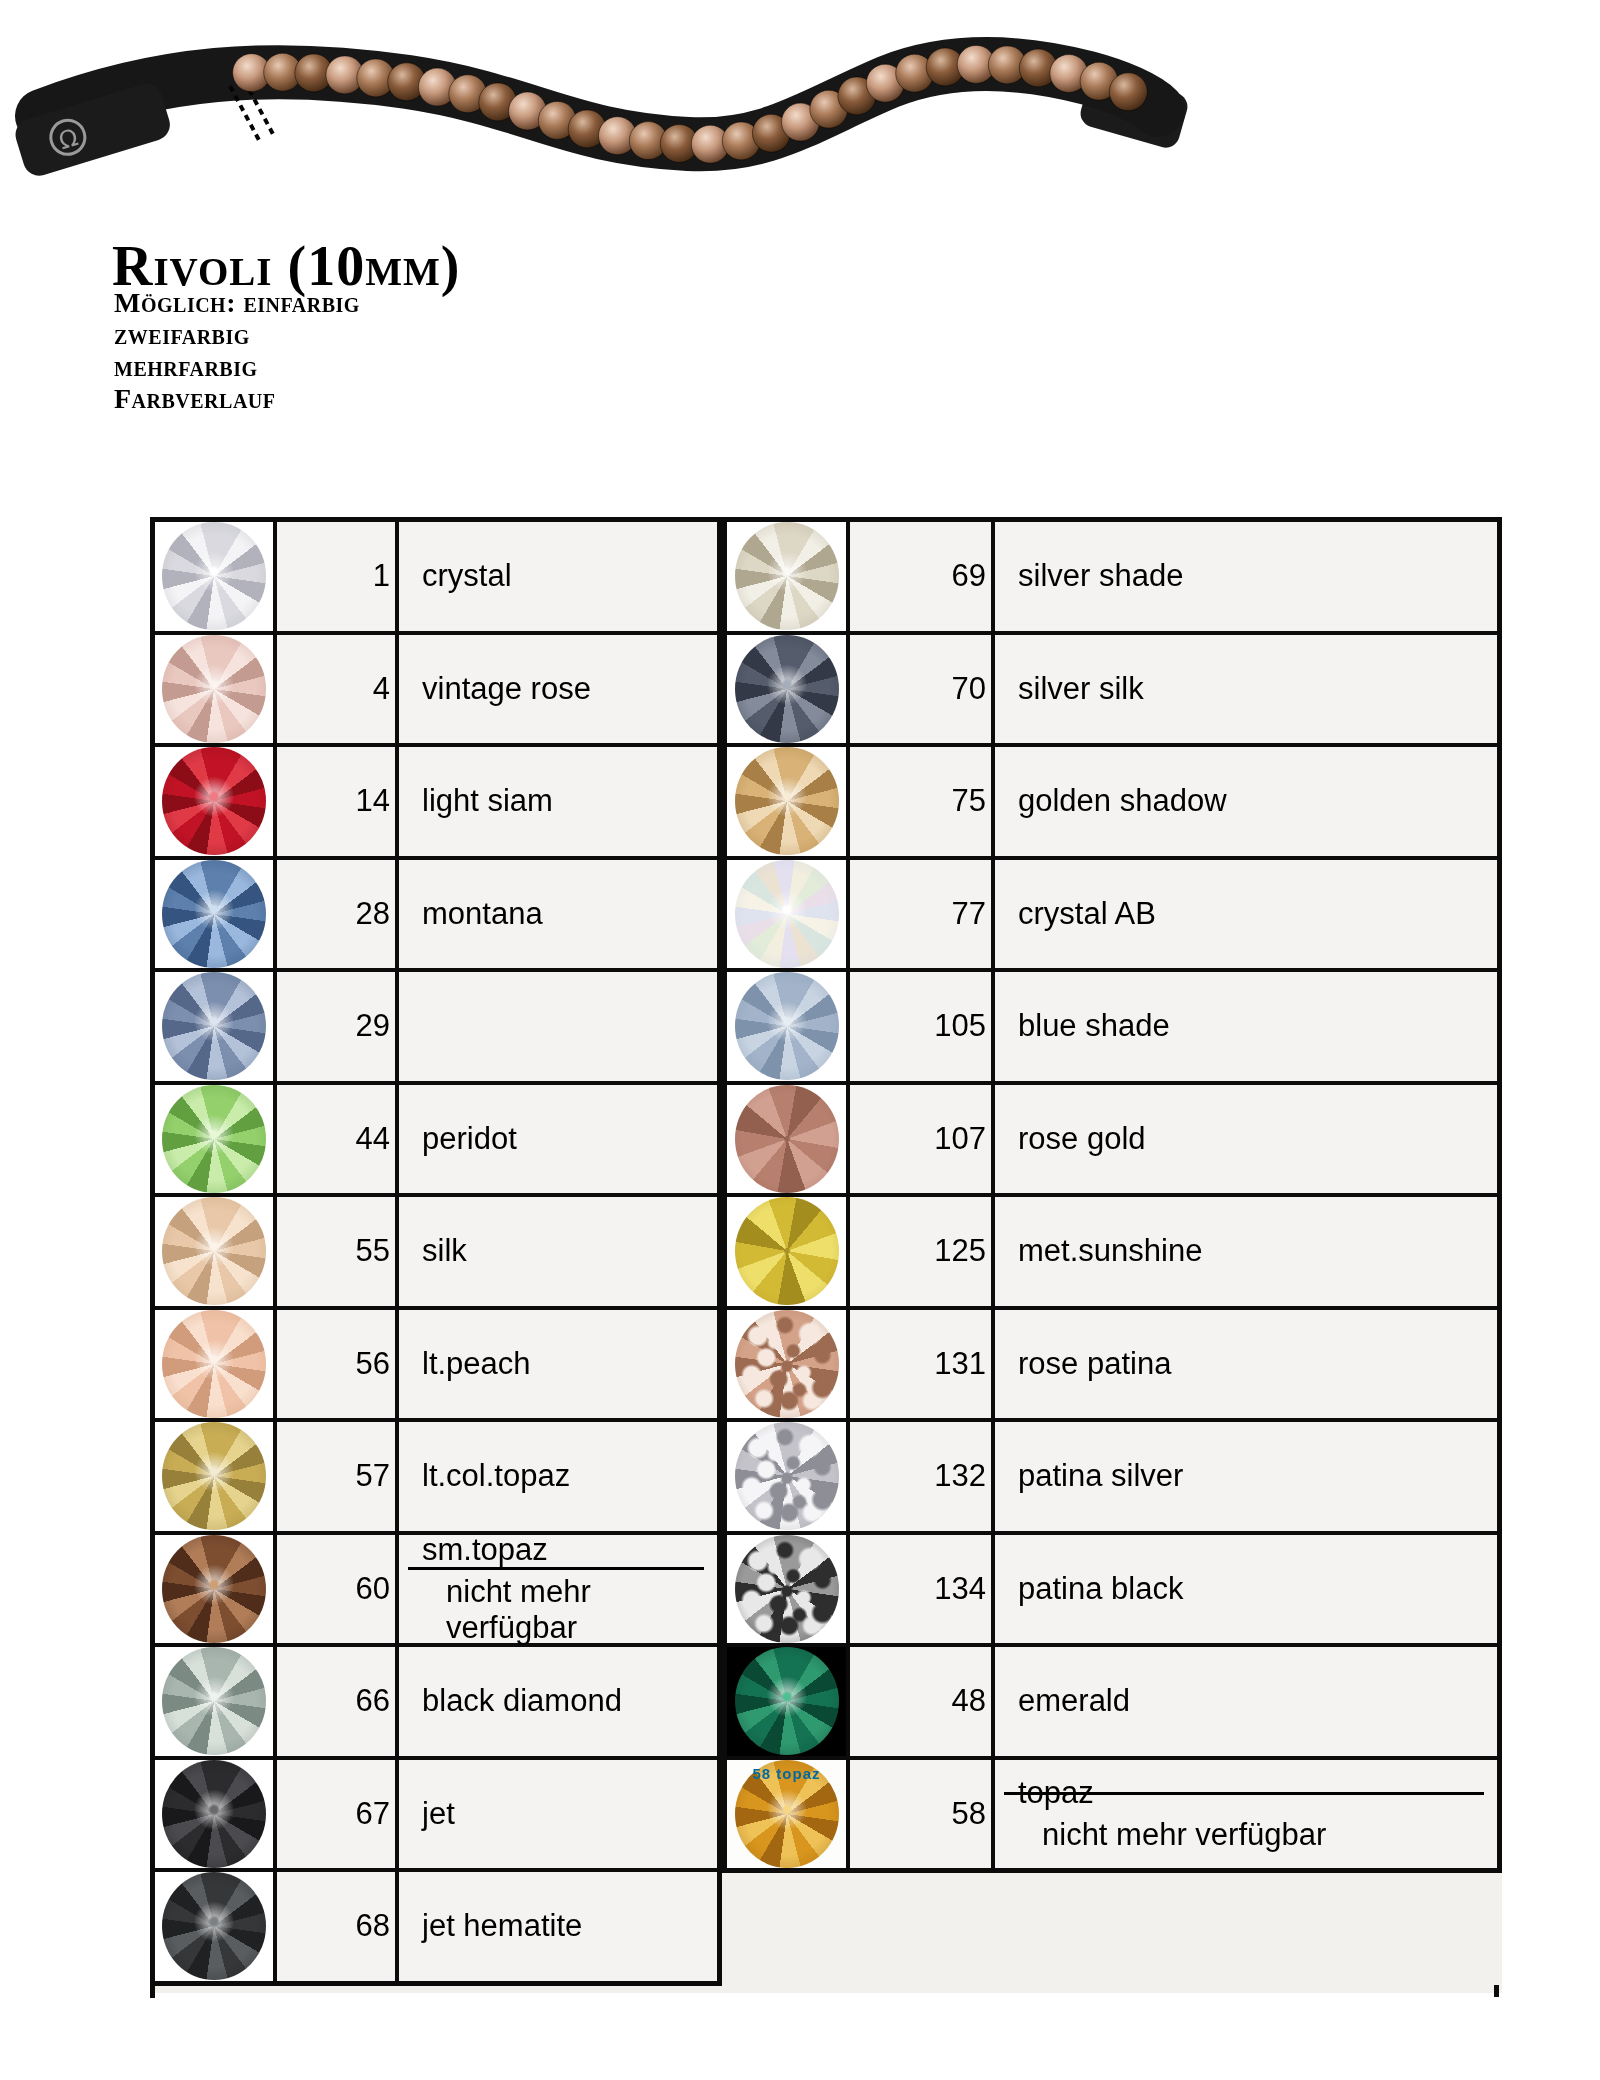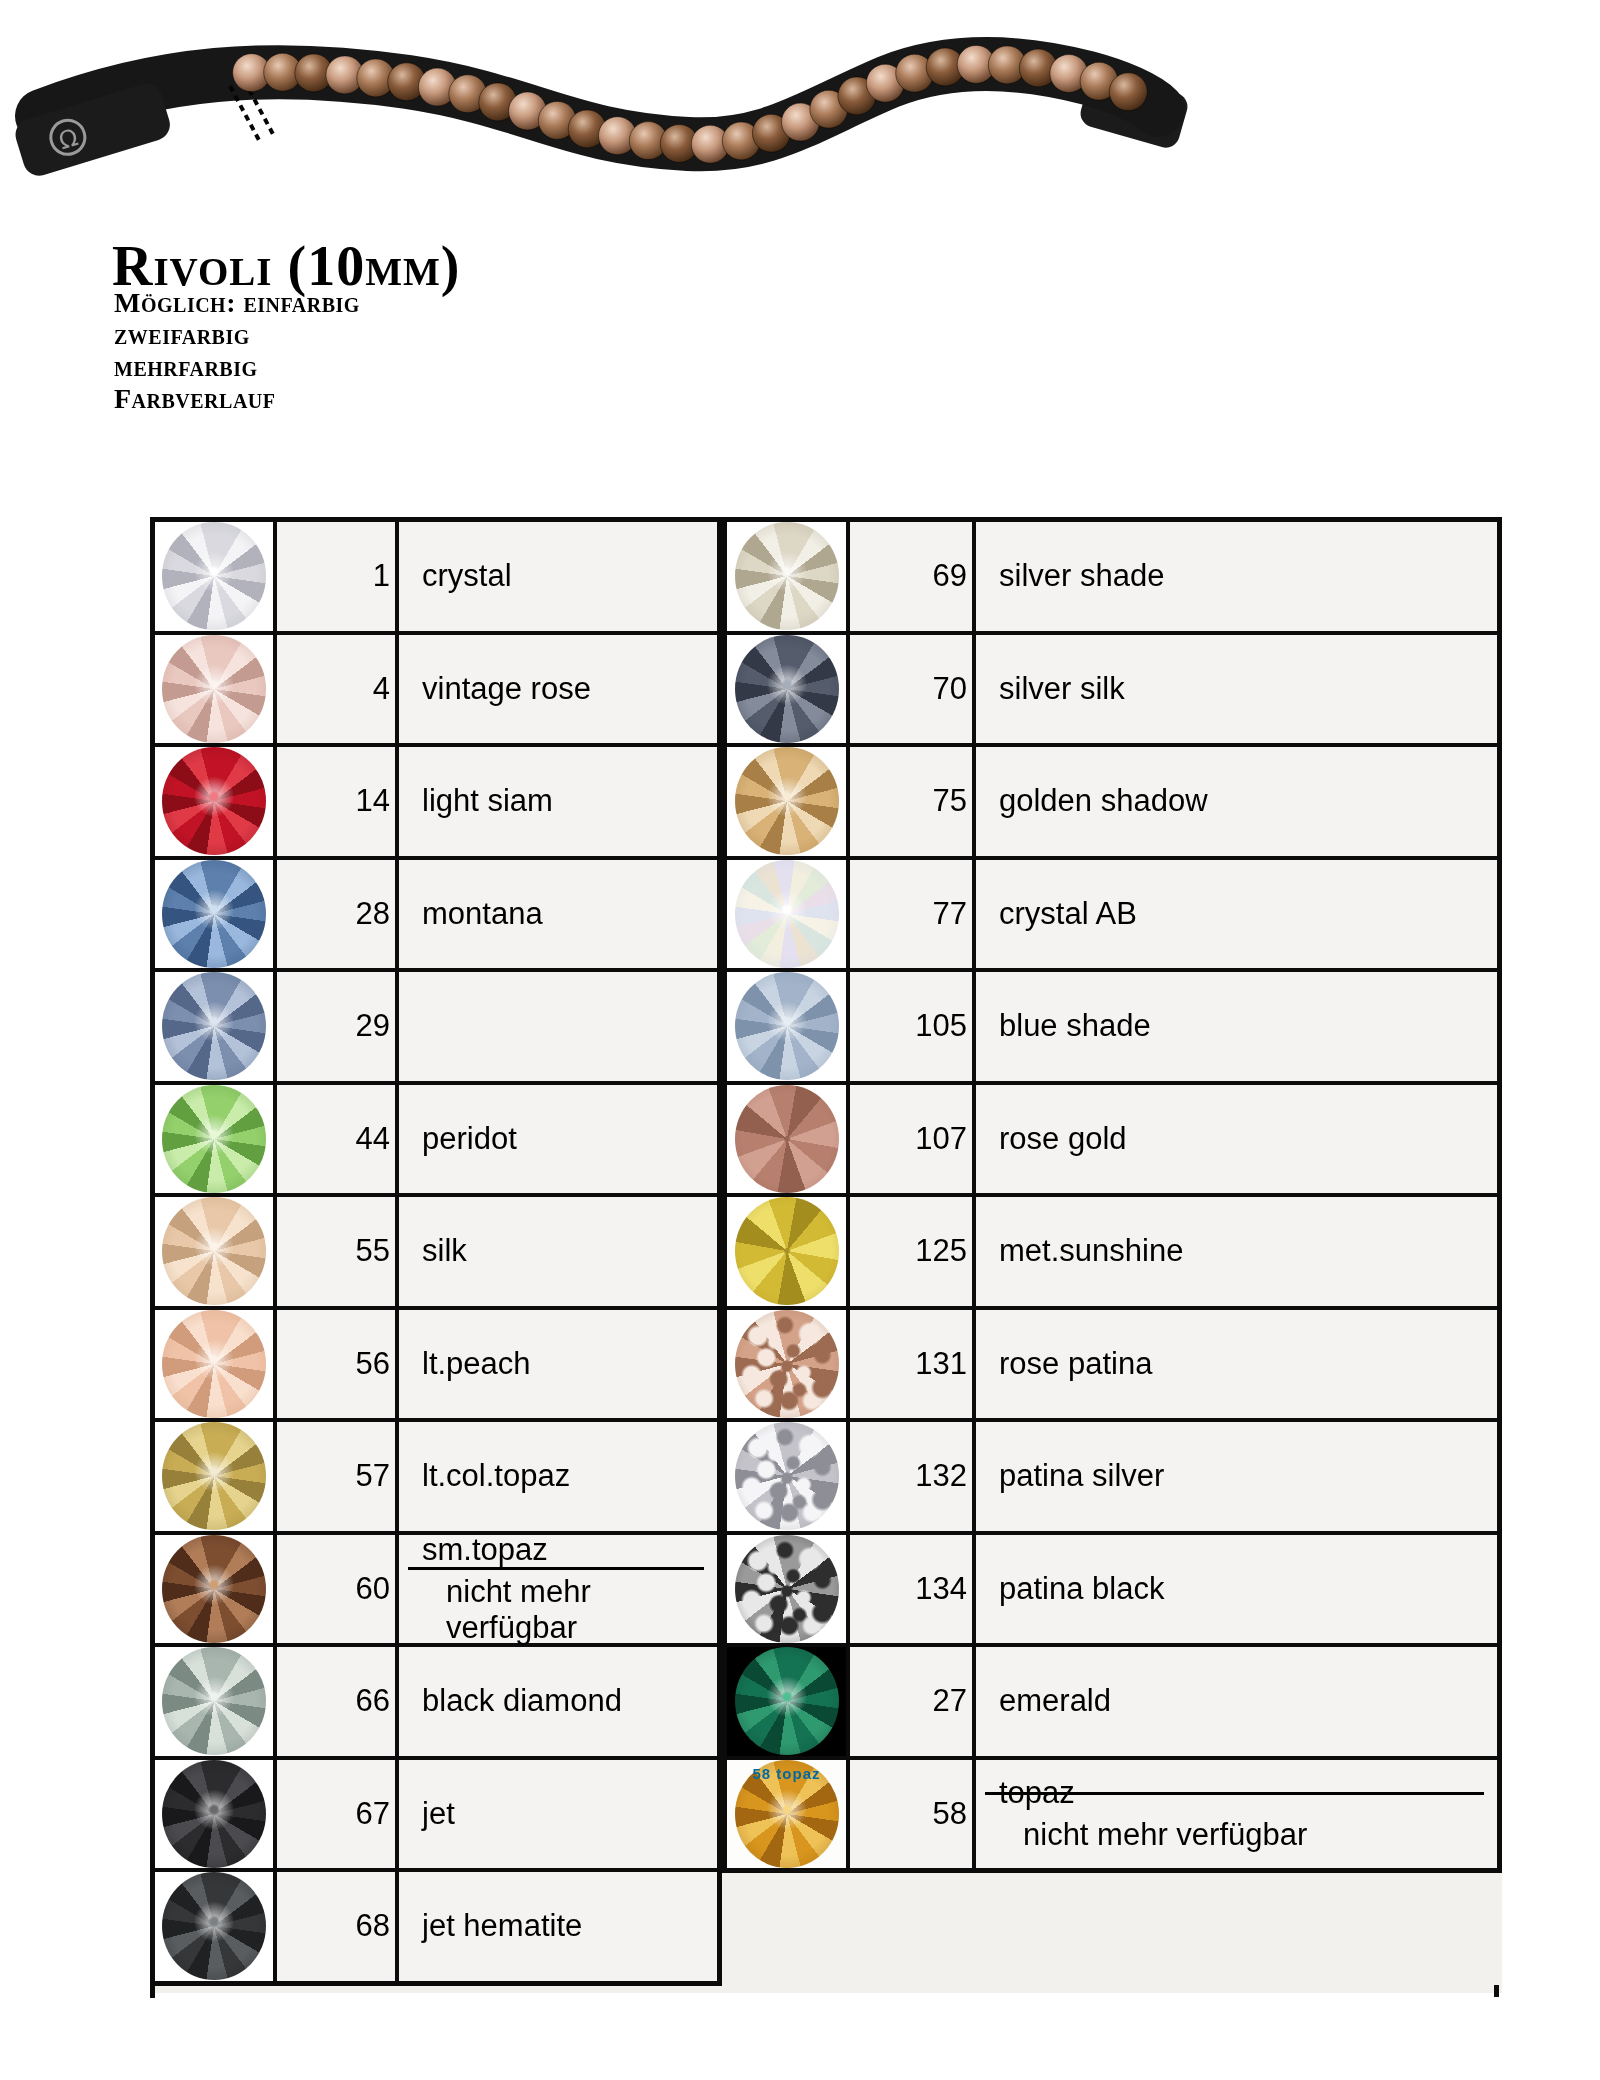--- a/index.html
+++ b/index.html
@@ -29,21 +29,21 @@
   .row{display:flex;height:112.5px;border-bottom:4px solid #0b0b0b;box-sizing:border-box;}
   .row:last-child{height:108.5px;border-bottom:none;}
   .cell{box-sizing:border-box;}
   .c-swatch{border-right:4px solid #0b0b0b;background:#fff;display:flex;
             align-items:center;justify-content:center;position:relative;overflow:hidden;}
   .tbl-left .c-swatch{width:122px;}
   .tbl-right .c-swatch{width:123px;}
   .c-num{border-right:4px solid #0b0b0b;display:flex;align-items:center;
          justify-content:flex-end;padding-right:5px;}
   .tbl-left .c-num{width:122px;}
-  .tbl-right .c-num{width:126px;padding-left:8px;}
+  .tbl-right .c-num{width:145px;padding-left:8px;}
   .c-name{flex:1;display:flex;flex-direction:column;justify-content:center;
           padding-left:23px;position:relative;}
   .num,.nm,.note{font-size:31px;line-height:36px;color:#000;}
   .note{margin-top:6px;margin-left:24px;}
   .note:empty{display:none;}
   .gem{width:104px;height:108px;border-radius:50%;flex:0 0 auto;}
   .cap{position:absolute;top:5px;left:0;right:0;text-align:center;
        font-size:15px;font-weight:bold;color:#0369a1;letter-spacing:1px;z-index:3;}
   .cap:empty{display:none;}
   .strikeline{position:absolute;left:9px;right:13px;top:32px;height:3px;background:#000;z-index:2;}
@@ -451,21 +451,21 @@
 
     </div>
   </div>
 
   <div class="row">
     <div class="cell c-swatch" style="background: rgb(0, 0, 0);">
       <div class="gem" style="background: radial-gradient(circle at 50% 46%, rgb(79, 192, 148) 0px, rgb(79, 192, 148) 4%, rgba(255, 255, 255, 0.55) 8%, rgba(255, 255, 255, 0) 26%), radial-gradient(circle, rgba(0, 0, 0, 0) 55%, rgba(10, 74, 52, 0.35) 80%, rgba(10, 74, 52, 0.7) 97%), conic-gradient(from 8deg, rgb(20, 115, 83) 0deg, rgb(20, 115, 83) 22.5deg, rgb(47, 154, 112) 22.5deg, rgb(47, 154, 112) 45deg, rgb(10, 74, 52) 45deg, rgb(10, 74, 52) 67.5deg, rgb(20, 115, 83) 67.5deg, rgb(20, 115, 83) 90deg, rgb(10, 74, 52) 90deg, rgb(10, 74, 52) 112.5deg, rgb(47, 154, 112) 112.5deg, rgb(47, 154, 112) 135deg, rgb(20, 115, 83) 135deg, rgb(20, 115, 83) 157.5deg, rgb(47, 154, 112) 157.5deg, rgb(47, 154, 112) 180deg, rgb(10, 74, 52) 180deg, rgb(10, 74, 52) 202.5deg, rgb(20, 115, 83) 202.5deg, rgb(20, 115, 83) 225deg, rgb(47, 154, 112) 225deg, rgb(47, 154, 112) 247.5deg, rgb(10, 74, 52) 247.5deg, rgb(10, 74, 52) 270deg, rgb(20, 115, 83) 270deg, rgb(20, 115, 83) 292.5deg, rgb(10, 74, 52) 292.5deg, rgb(10, 74, 52) 315deg, rgb(47, 154, 112) 315deg, rgb(47, 154, 112) 337.5deg, rgb(20, 115, 83) 337.5deg, rgb(20, 115, 83) 360deg);"></div>
 
     </div>
     <div class="cell c-num">
-      <span class="num">27</span>
+      <span class="num">48</span>
     </div>
     <div class="cell c-name">
       <span class="nm">emerald</span>
 
     </div>
   </div>
 
   <div class="row">
     <div class="cell c-swatch" style="background: rgb(253, 253, 251);">
       <div class="gem" style="background: radial-gradient(circle at 50% 46%, rgb(246, 215, 132) 0px, rgb(246, 215, 132) 4%, rgba(255, 255, 255, 0.55) 8%, rgba(255, 255, 255, 0) 26%), radial-gradient(circle, rgba(0, 0, 0, 0) 55%, rgba(162, 103, 16, 0.35) 80%, rgba(162, 103, 16, 0.7) 97%), conic-gradient(from 8deg, rgb(216, 150, 30) 0deg, rgb(216, 150, 30) 22.5deg, rgb(238, 194, 87) 22.5deg, rgb(238, 194, 87) 45deg, rgb(162, 103, 16) 45deg, rgb(162, 103, 16) 67.5deg, rgb(216, 150, 30) 67.5deg, rgb(216, 150, 30) 90deg, rgb(162, 103, 16) 90deg, rgb(162, 103, 16) 112.5deg, rgb(238, 194, 87) 112.5deg, rgb(238, 194, 87) 135deg, rgb(216, 150, 30) 135deg, rgb(216, 150, 30) 157.5deg, rgb(238, 194, 87) 157.5deg, rgb(238, 194, 87) 180deg, rgb(162, 103, 16) 180deg, rgb(162, 103, 16) 202.5deg, rgb(216, 150, 30) 202.5deg, rgb(216, 150, 30) 225deg, rgb(238, 194, 87) 225deg, rgb(238, 194, 87) 247.5deg, rgb(162, 103, 16) 247.5deg, rgb(162, 103, 16) 270deg, rgb(216, 150, 30) 270deg, rgb(216, 150, 30) 292.5deg, rgb(162, 103, 16) 292.5deg, rgb(162, 103, 16) 315deg, rgb(238, 194, 87) 315deg, rgb(238, 194, 87) 337.5deg, rgb(216, 150, 30) 337.5deg, rgb(216, 150, 30) 360deg);"></div>

